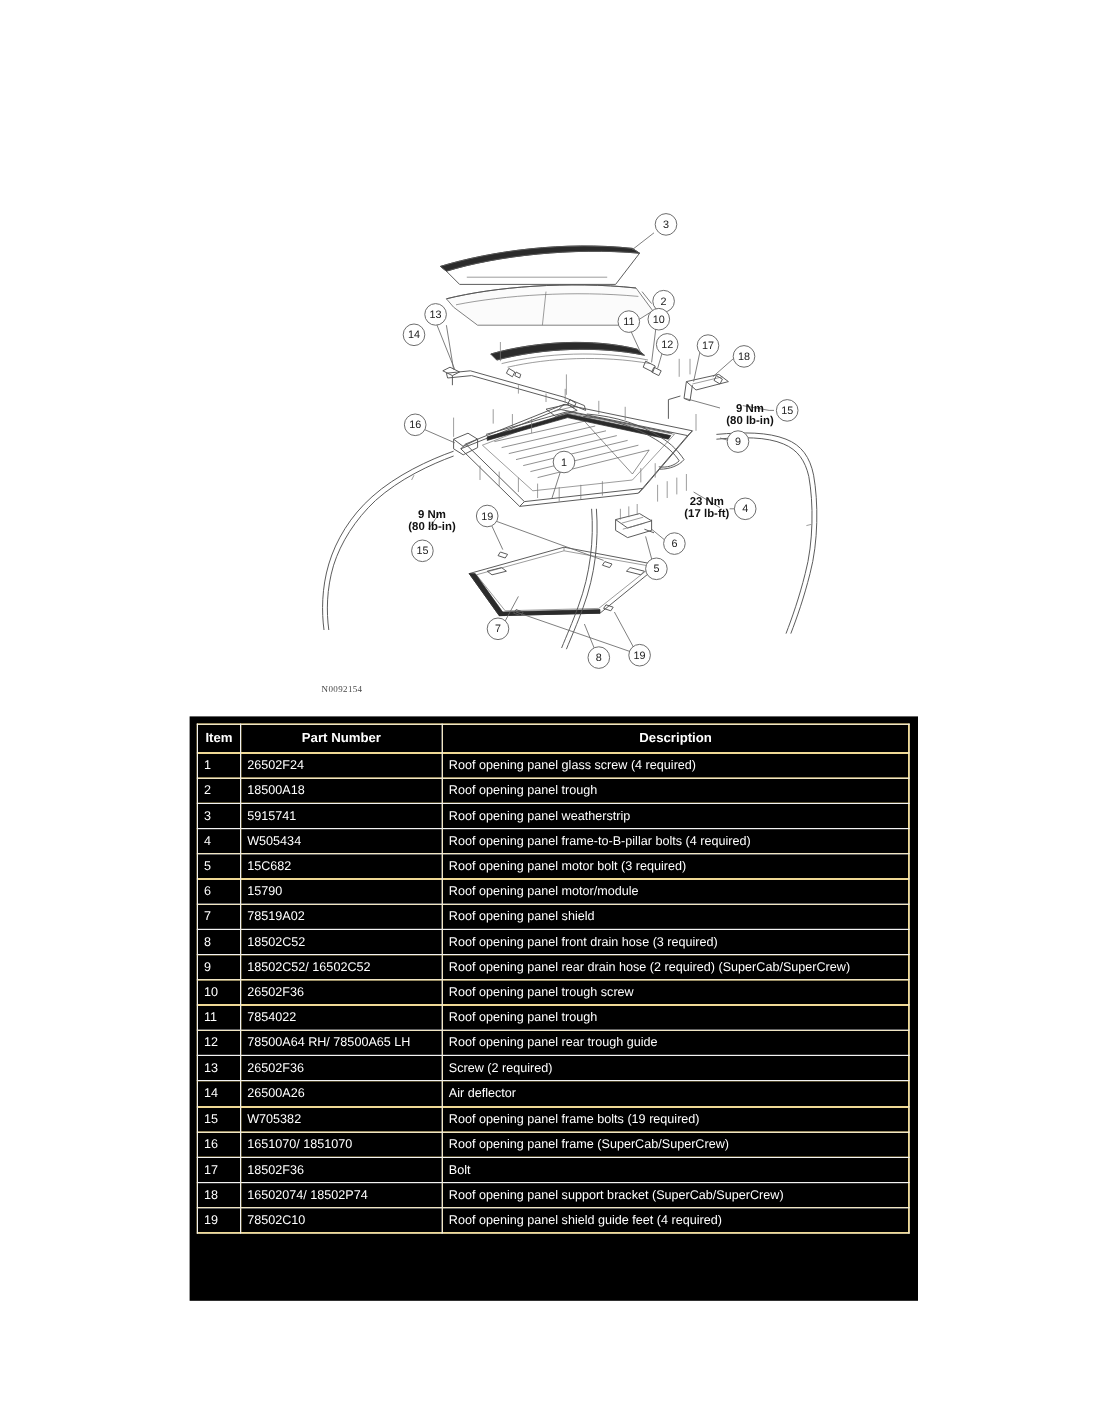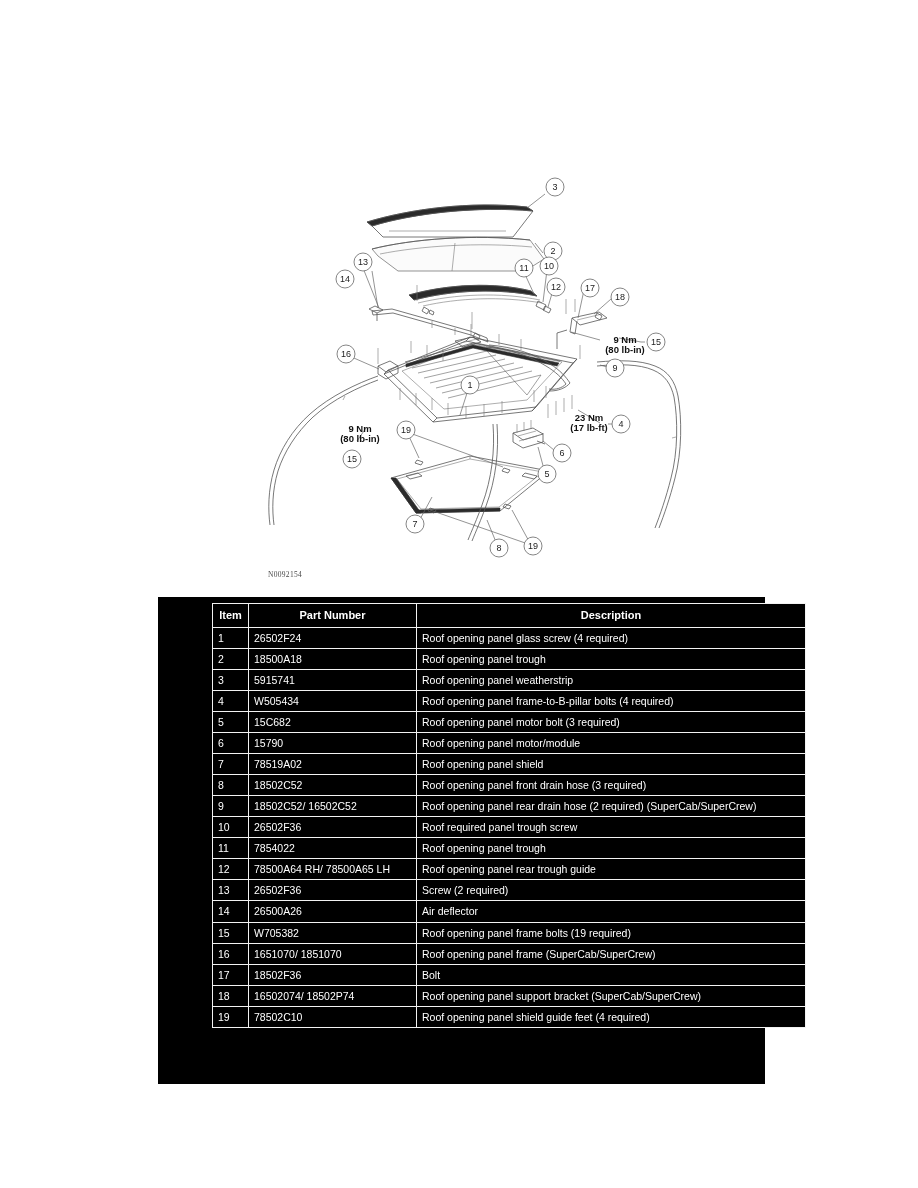--- a/index.html
+++ b/index.html
@@ -28,21 +28,20 @@
     width:607px;height:487px;
     background:#000000;
     padding:6px 8px 7px 6px;
     box-sizing:border-box;
   }
   table.parts{
     border-collapse:collapse;
     width:593px;
     background:#eab308;
     table-layout:fixed;
-    margin-left:48px;
   }
   table.parts th,table.parts td{
     border:1px solid #f2f2f2;
     color:#ffffff;
     font-size:10.5px;
     line-height:1.15;
     padding:4px 5px 4px 5px;
     vertical-align:middle;
     background:#000;
     white-space:nowrap;
@@ -437,21 +436,21 @@
             <td class="desc">Roof opening panel front drain hose (3 required)</td>
           </tr>
           <tr>
             <td class="item">9</td>
             <td class="part">18502C52/ 16502C52</td>
             <td class="desc">Roof opening panel rear drain hose (2 required) (SuperCab/SuperCrew)</td>
           </tr>
           <tr>
             <td class="item">10</td>
             <td class="part">26502F36</td>
-            <td class="desc">Roof required panel trough screw</td>
+            <td class="desc">Roof opening panel trough screw</td>
           </tr>
           <tr>
             <td class="item">11</td>
             <td class="part">7854022</td>
             <td class="desc">Roof opening panel trough</td>
           </tr>
           <tr>
             <td class="item">12</td>
             <td class="part">78500A64 RH/ 78500A65 LH</td>
             <td class="desc">Roof opening panel rear trough guide</td>

